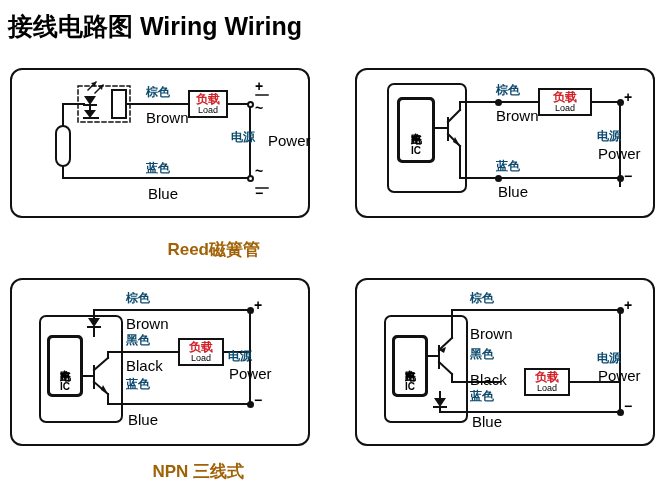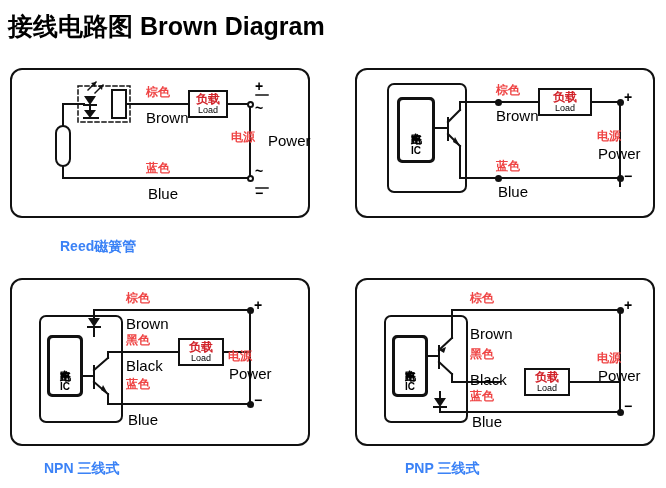--- a/index.html
+++ b/index.html
@@ -31,39 +31,39 @@
   }
   .panel {
     position: absolute;
     border: 2px solid #111;
     border-radius: 12px;
     box-sizing: border-box;
     background: #fff;
   }
   .caption {
     position: absolute;
-    font-size: 14px;
-    font-weight: bold;
-    color: #3b82f6;
-    text-align: left;
+    font-size: 17px;
+    font-weight: bold;
+    color: #a16207;
+    text-align: right;
     white-space: nowrap;
   }
   .lbl {
     position: absolute;
     font-size: 15px;
     color: #000;
     white-space: nowrap;
     line-height: 1.05;
   }
   .lbl.cn {
     font-size: 12px;
     font-weight: bold;
   }
   .lbl.red {
-    color: #ef4444;
+    color: #0c4a6e;
     font-weight: bold;
   }
   svg.layer {
     position: absolute;
     left: 0;
     top: 0;
     width: 666px;
     height: 488px;
     pointer-events: none;
   }
@@ -123,21 +123,21 @@
     font-size: 14px;
     color: #000;
     font-weight: bold;
   }
 </style>
 </head>
 <body>
 
 <div id="page">
 
-  <div class="title">接线电路图 Brown Diagram</div>
+  <div class="title">接线电路图 Wiring Wiring</div>
 
   <div class="panel" style="left:10px; top:68px; width:300px; height:150px;"></div>
   <div class="panel" style="left:355px; top:68px; width:300px; height:150px;"></div>
   <div class="panel" style="left:10px; top:278px; width:300px; height:168px;"></div>
   <div class="panel" style="left:355px; top:278px; width:300px; height:168px;"></div>
 
   <svg class="layer" viewBox="0 0 666 488">
     <g stroke="#111" stroke-width="2" fill="none" stroke-linecap="square">
 
       <rect x="56" y="126" width="14" height="40" rx="7" stroke="#111" stroke-width="2"></rect>
@@ -359,15 +359,14 @@
   </div>
 
   <div class="dot" style="left:617px; top:307px;"></div>
   <div class="dot" style="left:617px; top:409px;"></div>
 
   <div class="sym" style="left:624px; top:297px;">+</div>
   <div class="lbl cn red" style="left:597px; top:352px;">电源</div>
   <div class="lbl" style="left:598px; top:368px;">Power</div>
   <div class="sym" style="left:624px; top:398px;">−</div>
 
-  <div class="caption" style="left:405px; top:460px; width:200px;">PNP 三线式</div>
 
 </div>
 
 </body></html>

